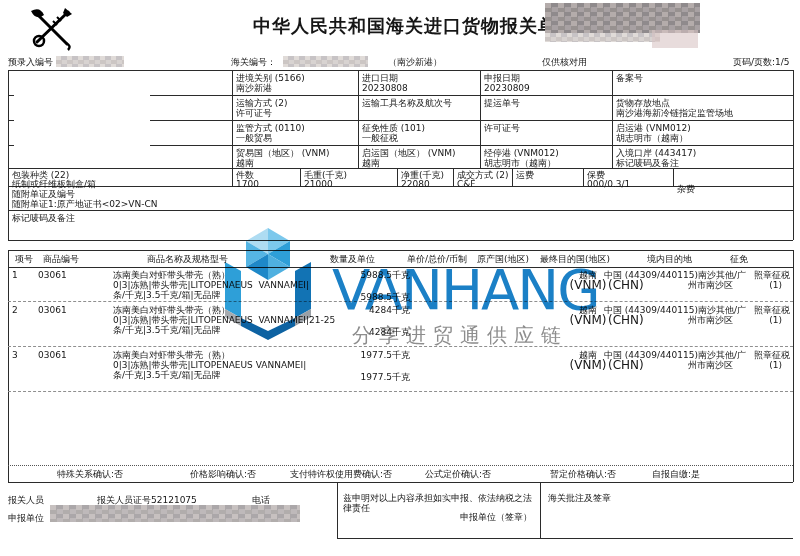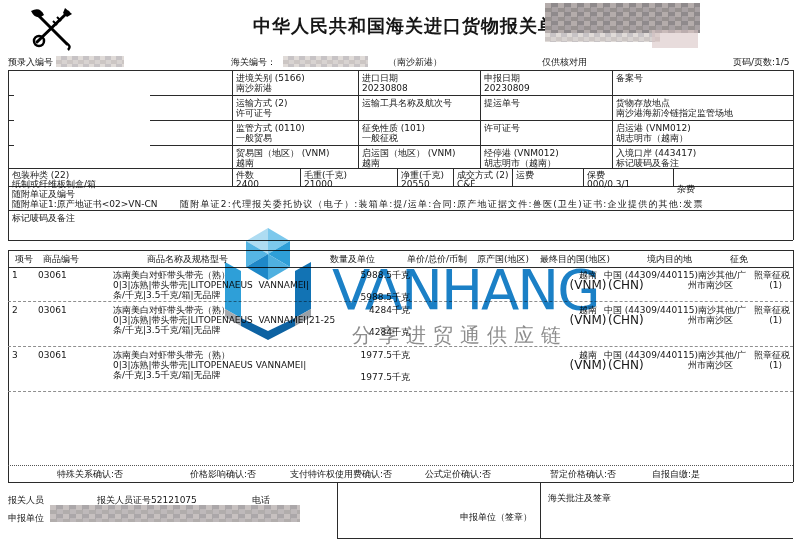--- a/index.html
+++ b/index.html
@@ -107,35 +107,34 @@
   <div class="t" style="left:362px;top:148px">启运国（地区） (VNM)</div>
   <div class="t" style="left:362px;top:158px">越南</div>
   <div class="t" style="left:484px;top:148px">经停港 (VNM012)</div>
   <div class="t" style="left:484px;top:158px">胡志明市（越南）</div>
   <div class="t" style="left:616px;top:148px">入境口岸 (443417)</div>
   <div class="t" style="left:616px;top:158px">标记唛码及备注</div>
 
   <div class="t" style="left:12px;top:170px">包装种类 (22)</div>
   <div class="t" style="left:12px;top:179px">纸制或纤维板制盒/箱</div>
   <div class="t" style="left:236px;top:170px">件数</div>
-  <div class="t" style="left:236px;top:179px">2400</div>
+  <div class="t" style="left:236px;top:179px">1700</div>
   <div class="t" style="left:304px;top:170px">毛重(千克)</div>
   <div class="t" style="left:304px;top:179px">21000</div>
   <div class="t" style="left:401px;top:170px">净重(千克)</div>
-  <div class="t" style="left:401px;top:179px">20550</div>
+  <div class="t" style="left:401px;top:179px">22080</div>
   <div class="t" style="left:457px;top:170px">成交方式 (2)</div>
   <div class="t" style="left:457px;top:179px">C&amp;F</div>
   <div class="t" style="left:516px;top:170px">运费</div>
   <div class="t" style="left:587px;top:170px">保费</div>
   <div class="t" style="left:587px;top:179px">000/0.3/1</div>
   <div class="t" style="left:677px;top:184px">杂费</div>
 
   <div class="t" style="left:12px;top:189px">随附单证及编号</div>
   <div class="t" style="left:12px;top:199px">随附单证1:原产地证书&lt;02&gt;VN-CN</div>
-  <div class="t" style="left:180px;top:199px;letter-spacing:1.2px">随附单证2:代理报关委托协议（电子）:装箱单:提/运单:合同:原产地证据文件:兽医(卫生)证书:企业提供的其他:发票</div>
 
   <div class="t" style="left:12px;top:213px">标记唛码及备注</div>
 
   <div class="hl" style="left:8px;top:250px;width:785px"></div>
   <div class="hl" style="left:8px;top:267px;width:785px"></div>
   <div class="vl" style="left:8px;top:250px;height:232px"></div>
   <div class="vl" style="left:793px;top:250px;height:232px"></div>
   <div class="dsh" style="left:8px;top:301px;width:785px"></div>
   <div class="dsh" style="left:8px;top:346px;width:785px"></div>
   <div class="dsh" style="left:8px;top:391px;width:785px"></div>
@@ -230,16 +229,17 @@
 
   <div class="vl" style="left:337px;top:482px;height:56px"></div>
   <div class="vl" style="left:540px;top:482px;height:56px"></div>
   <div class="hl" style="left:337px;top:538px;width:456px"></div>
 
   <div class="t" style="left:8px;top:495px">报关人员</div>
   <div class="t" style="left:97px;top:495px">报关人员证号52121075</div>
   <div class="t" style="left:252px;top:495px">电话</div>
   <div class="t" style="left:8px;top:513px">申报单位</div>
   <div class="mz" style="left:50px;top:505px;width:250px;height:17px;opacity:.75"></div>
+  <div class="t" style="left:343px;top:493px;width:190px;white-space:normal">兹申明对以上内容承担如实申报、依法纳税之法律责任</div>
   <div class="t r" style="left:400px;top:512px;width:132px">申报单位（签章）</div>
   <div class="t" style="left:548px;top:493px">海关批注及签章</div>
 
 </div>
 
 </body></html>

